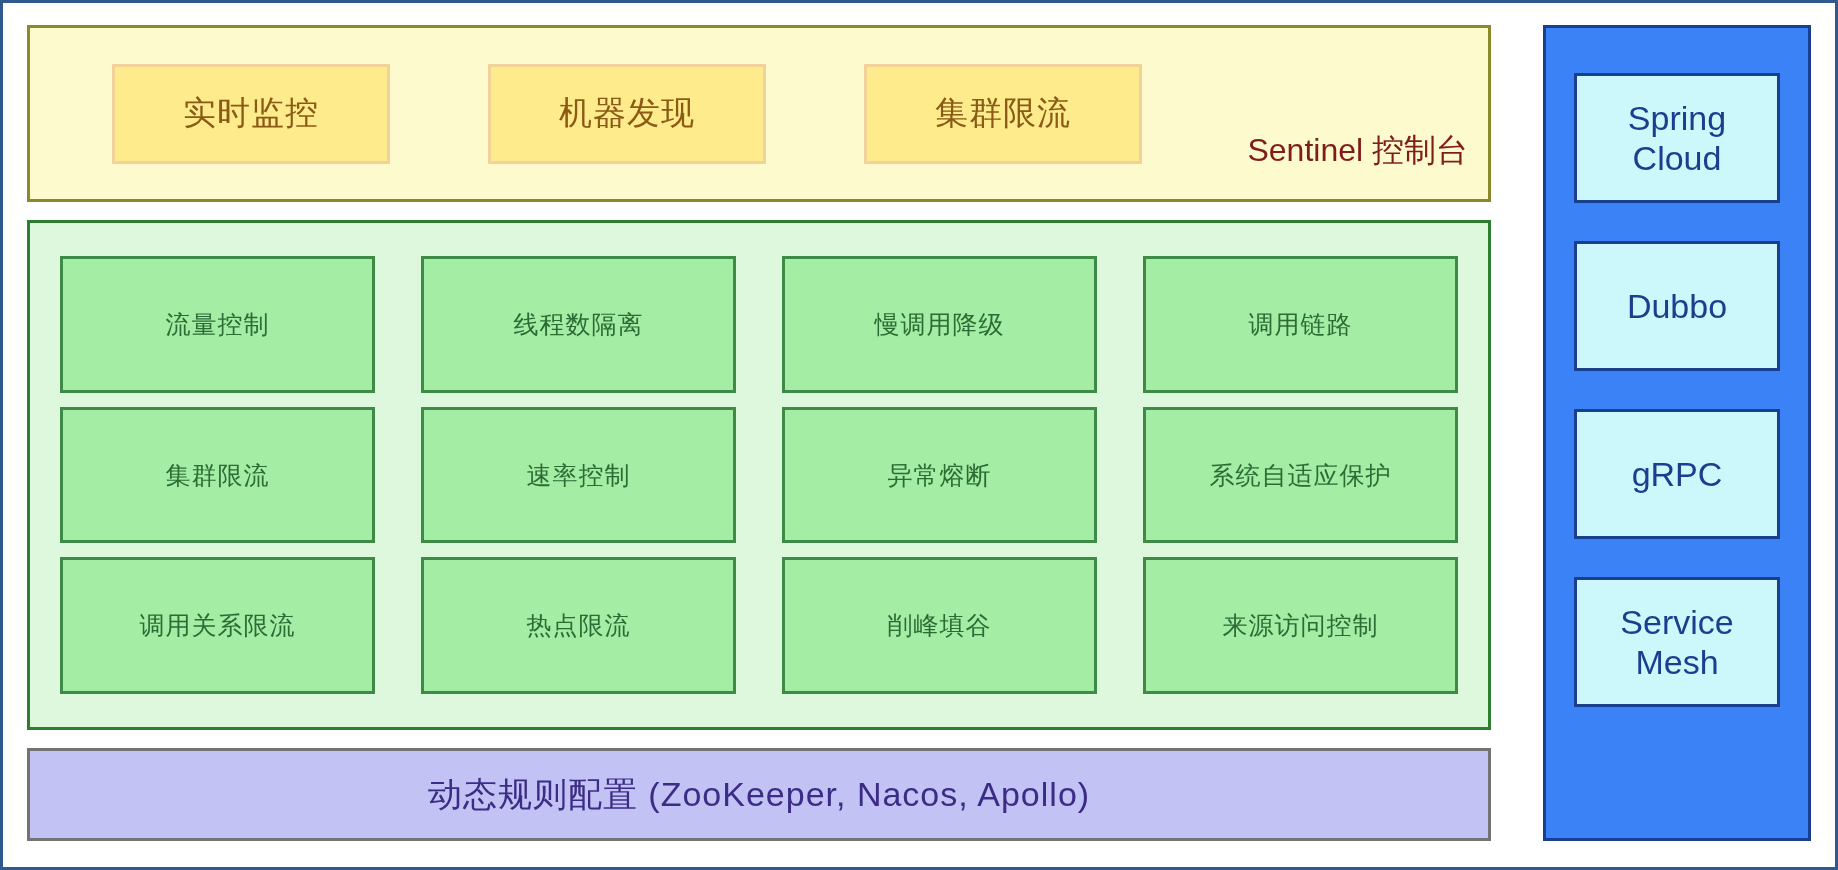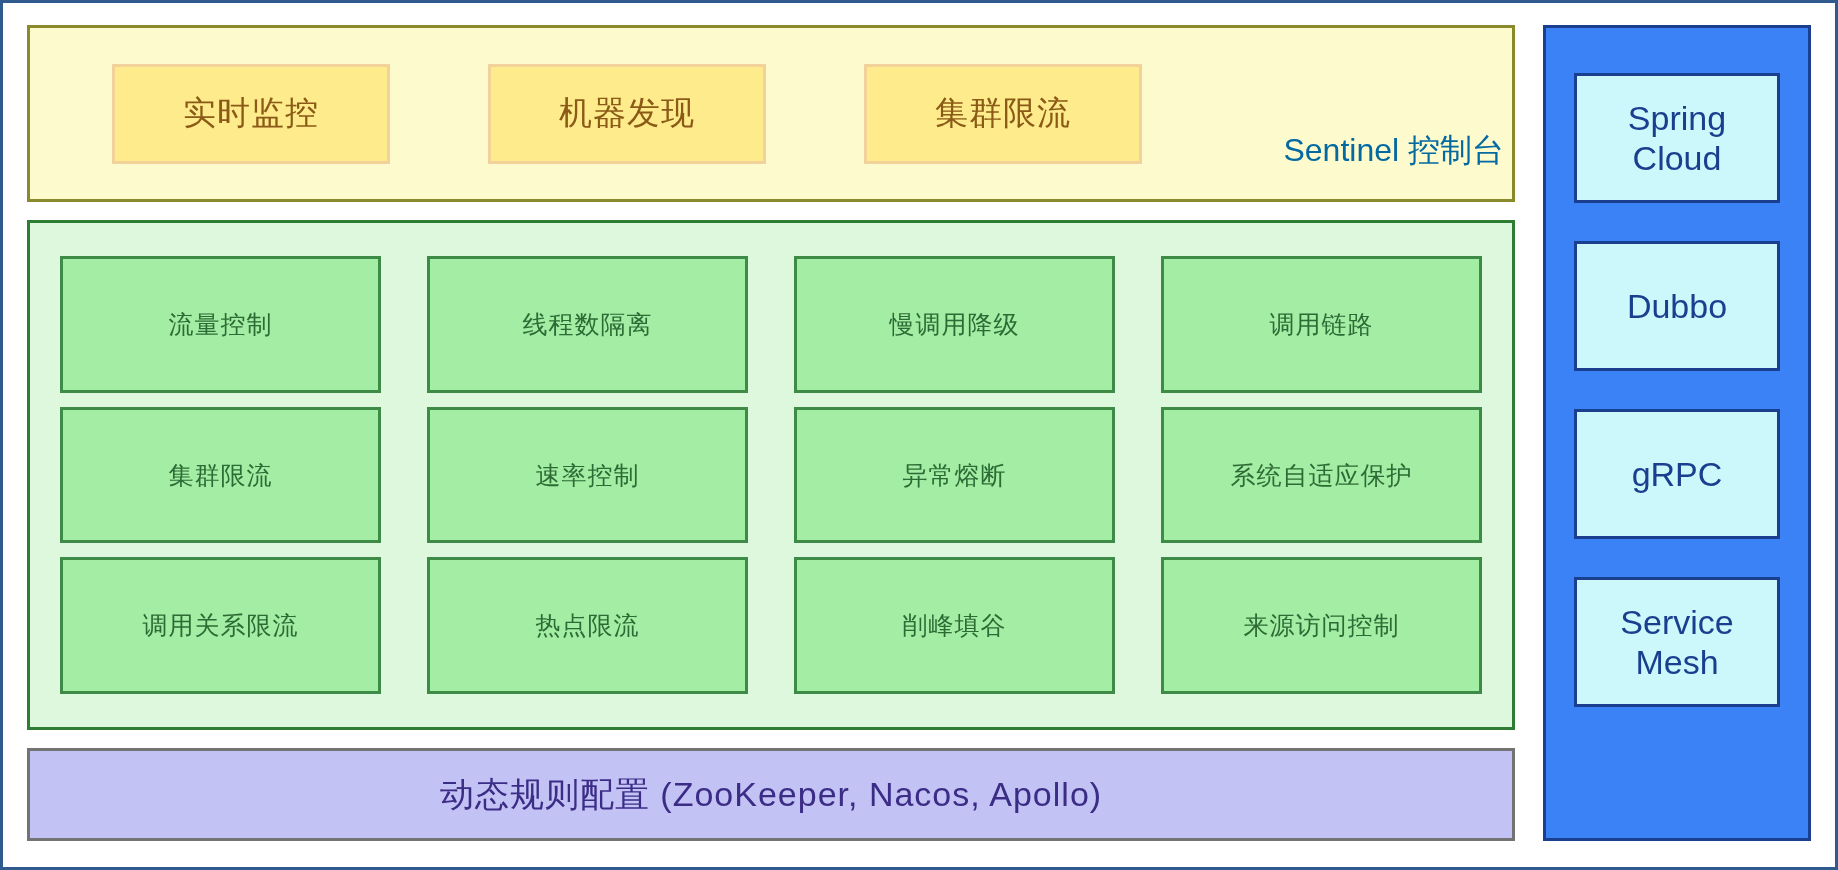--- a/index.html
+++ b/index.html
@@ -17,21 +17,21 @@
   #diagram-frame {
     box-sizing: border-box;
     width: 1838px;
     height: 870px;
     padding: 22px 24px 26px 24px;
     border: 3px solid #2e5a8e;
     background: #ffffff;
     display: flex;
     flex-direction: row;
     align-items: stretch;
-    gap: 28px;
+    gap: 52px;
   }
 
   
   #sentinel-core {
     flex: 1 1 auto;
     display: flex;
     flex-direction: column;
     gap: 18px;
     min-width: 0;
   }
@@ -58,24 +58,24 @@
     border: 3px solid #f3d19a;
     display: flex;
     align-items: center;
     justify-content: center;
     font-size: 33px;
     color: #8a5a16;
     letter-spacing: 1px;
   }
   #dashboard-title {
     position: absolute;
-    right: 8px;
+    right: 20px;
     bottom: 26px;
     font-size: 32px;
-    color: #0369a1;
+    color: #7f1d1d;
   }
 
   
   #features-panel {
     box-sizing: border-box;
     flex: 1 1 auto;
     background: #ddf8dd;
     border: 3px solid #2f7d32;
     padding: 26px 30px;
     display: flex;

